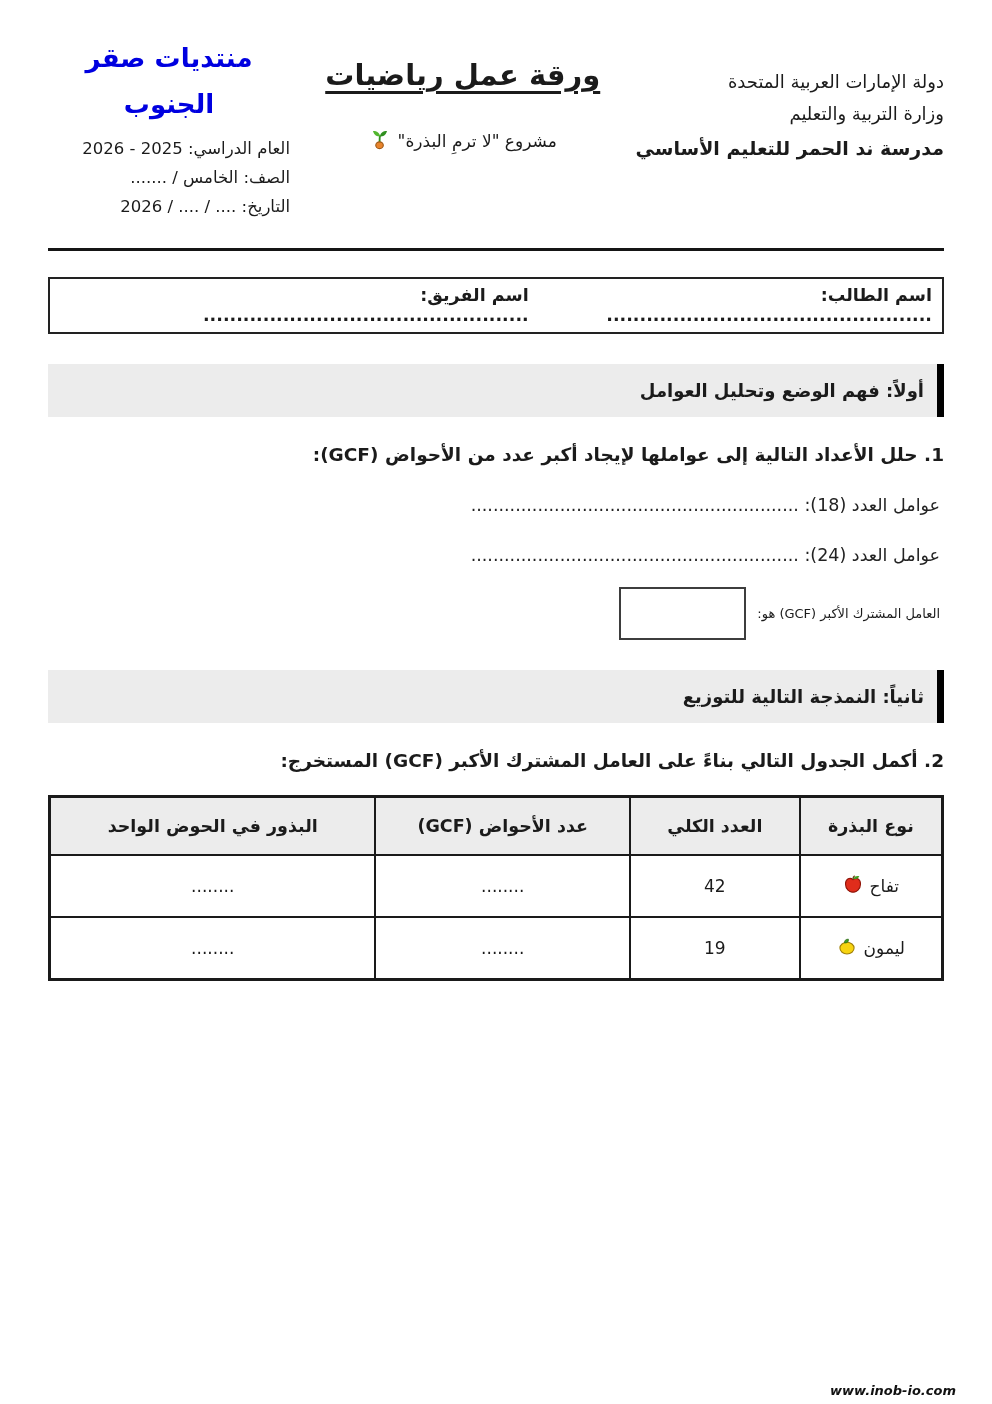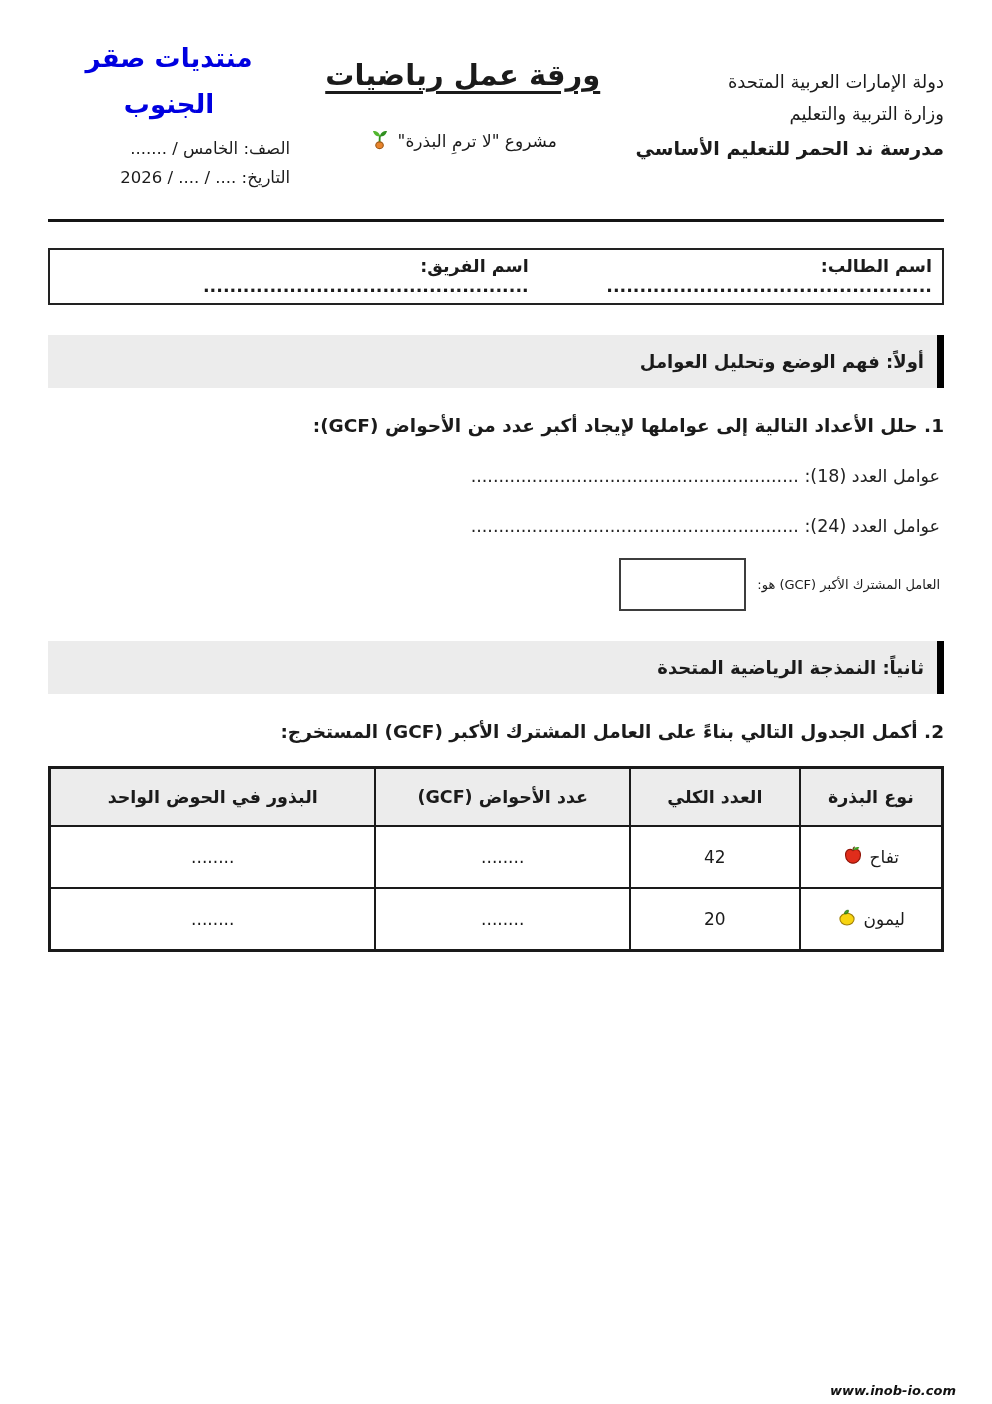--- a/index.html
+++ b/index.html
@@ -72,20 +72,21 @@
               <path d="M12 9.2 C7.5 9.7 5.3 7 4.3 3.4 C9 3.4 11.6 5.6 12 9.2Z" fill="#52b72e"></path>
               <path d="M12 9.2 C16.5 9.7 18.7 7 19.7 3.4 C15 3.4 12.4 5.6 12 9.2Z" fill="#2f8f1f"></path>
               <ellipse cx="11.5" cy="18.8" rx="4.1" ry="3.7" fill="#e8842c" stroke="#9c5a1a" stroke-width="1.2"></ellipse>
             </svg>
           </span>
         </div>
       </div>
 
       <div class="info-block">
         <div class="forum-logo">منتديات صقر الجنوب</div>
+        <div>العام الدراسي: 2025 - 2026</div>
         <div>الصف: الخامس / .......</div>
         <div>التاريخ: .... / .... / 2026</div>
       </div>
     </div>
 
     <hr class="divider">
 
     <div class="name-box">
       <span>اسم الطالب: .................................................</span>
       <span>اسم الفريق: .................................................</span>
@@ -99,21 +100,21 @@
 
     <div class="fill-line">عوامل العدد (18): ...........................................................</div>
     <div class="fill-line">عوامل العدد (24): ...........................................................</div>
 
     <div class="gcf-row">
       <span>العامل المشترك الأكبر (GCF) هو:</span>
       <span class="gcf-box"></span>
     </div>
 
     <div class="section-bar">
-      <span>ثانياً: النمذجة الرياضية المتحدة</span>
+      <span>ثانياً: النمذجة التالية للتوزيع</span>
     </div>
 
     <div class="question">2. أكمل الجدول التالي بناءً على العامل المشترك الأكبر (GCF) المستخرج:</div>
 
     <table class="dist-table">
       <thead>
         <tr>
           <th class="col-seed">نوع البذرة</th>
           <th class="col-total">العدد الكلي</th>
           <th class="col-basins">عدد الأحواض (GCF)</th>
@@ -143,21 +144,21 @@
             <div class="seed-cell">
               <span>ليمون</span>
               <span class="icon">
                 <svg width="20" height="20" viewBox="0 0 24 24">
                   <ellipse cx="12" cy="14.5" rx="8.5" ry="7" fill="#f7d410" stroke="#a07f06" stroke-width="1.3"></ellipse>
                   <path d="M13.6 3.8 C10 3.8 8.7 6 9.1 8.3 C12 8.6 14.2 7 13.6 3.8Z" fill="#43a024" stroke="#2c6e14" stroke-width="1"></path>
                 </svg>
               </span>
             </div>
           </td>
-          <td>20</td>
+          <td>19</td>
           <td>........</td>
           <td>........</td>
         </tr>
       </tbody>
     </table>
 
   </div>
 
   <div class="footer">www.inob-io.com</div>
 </div>

